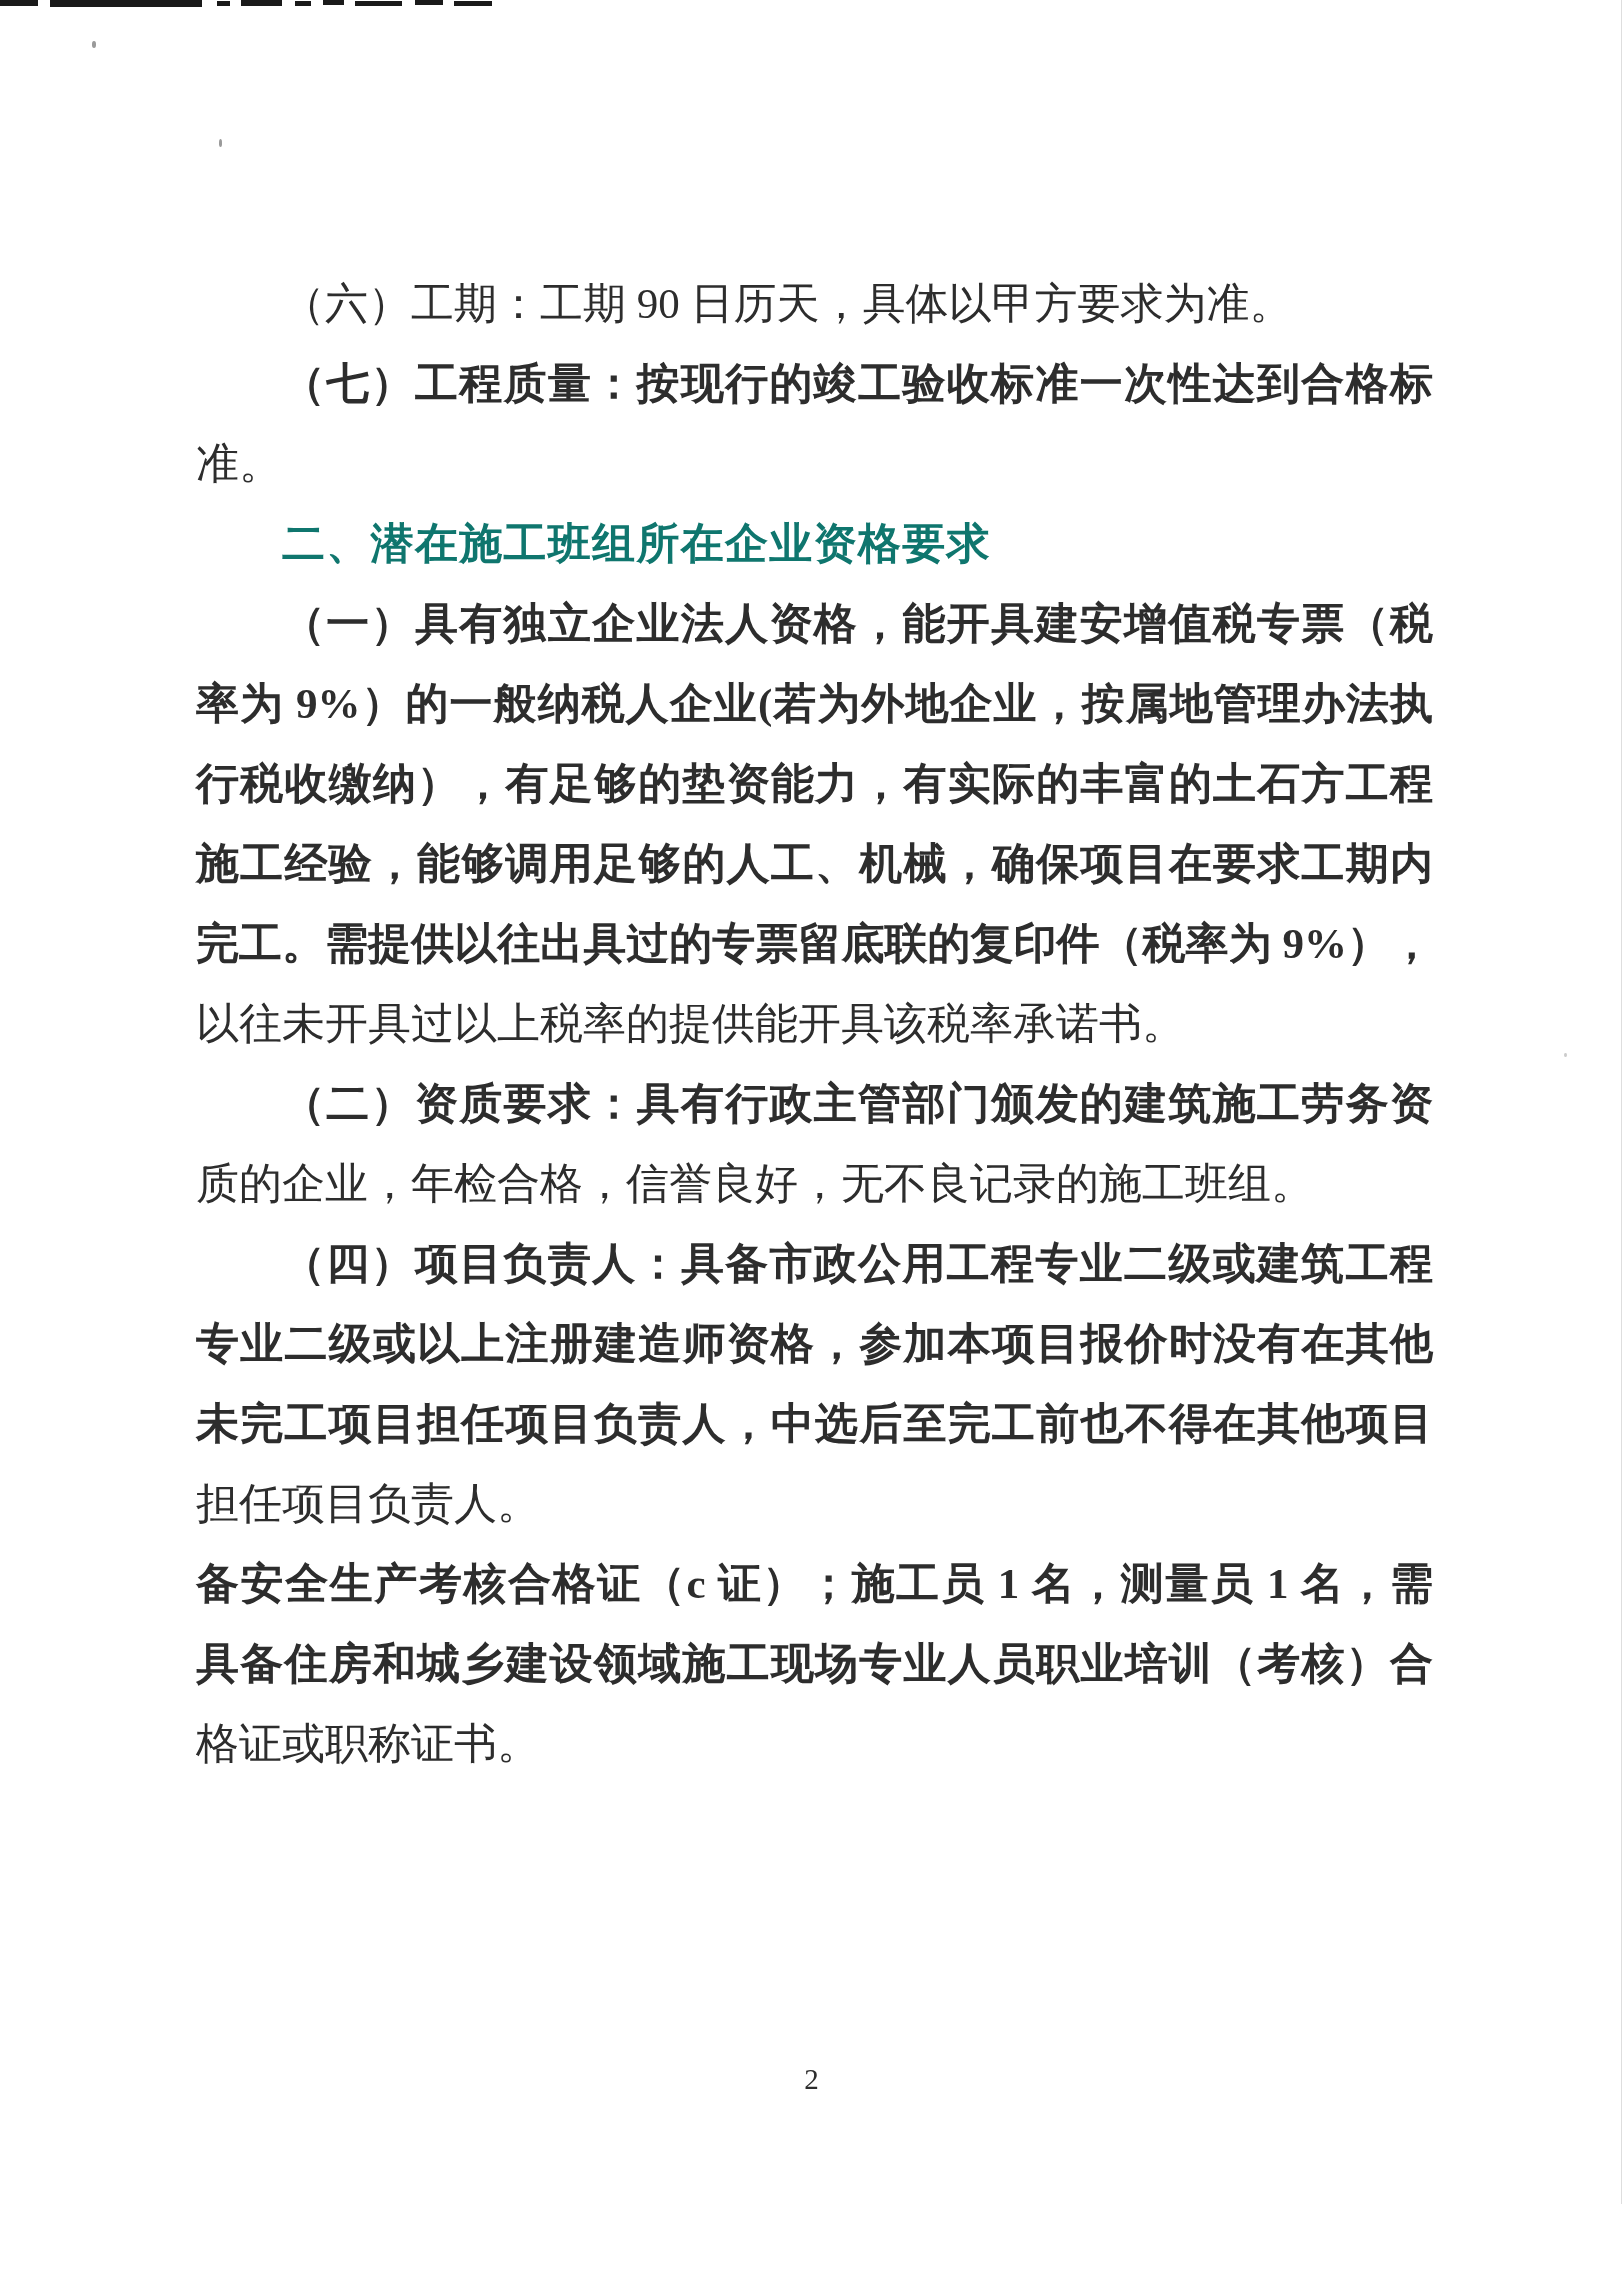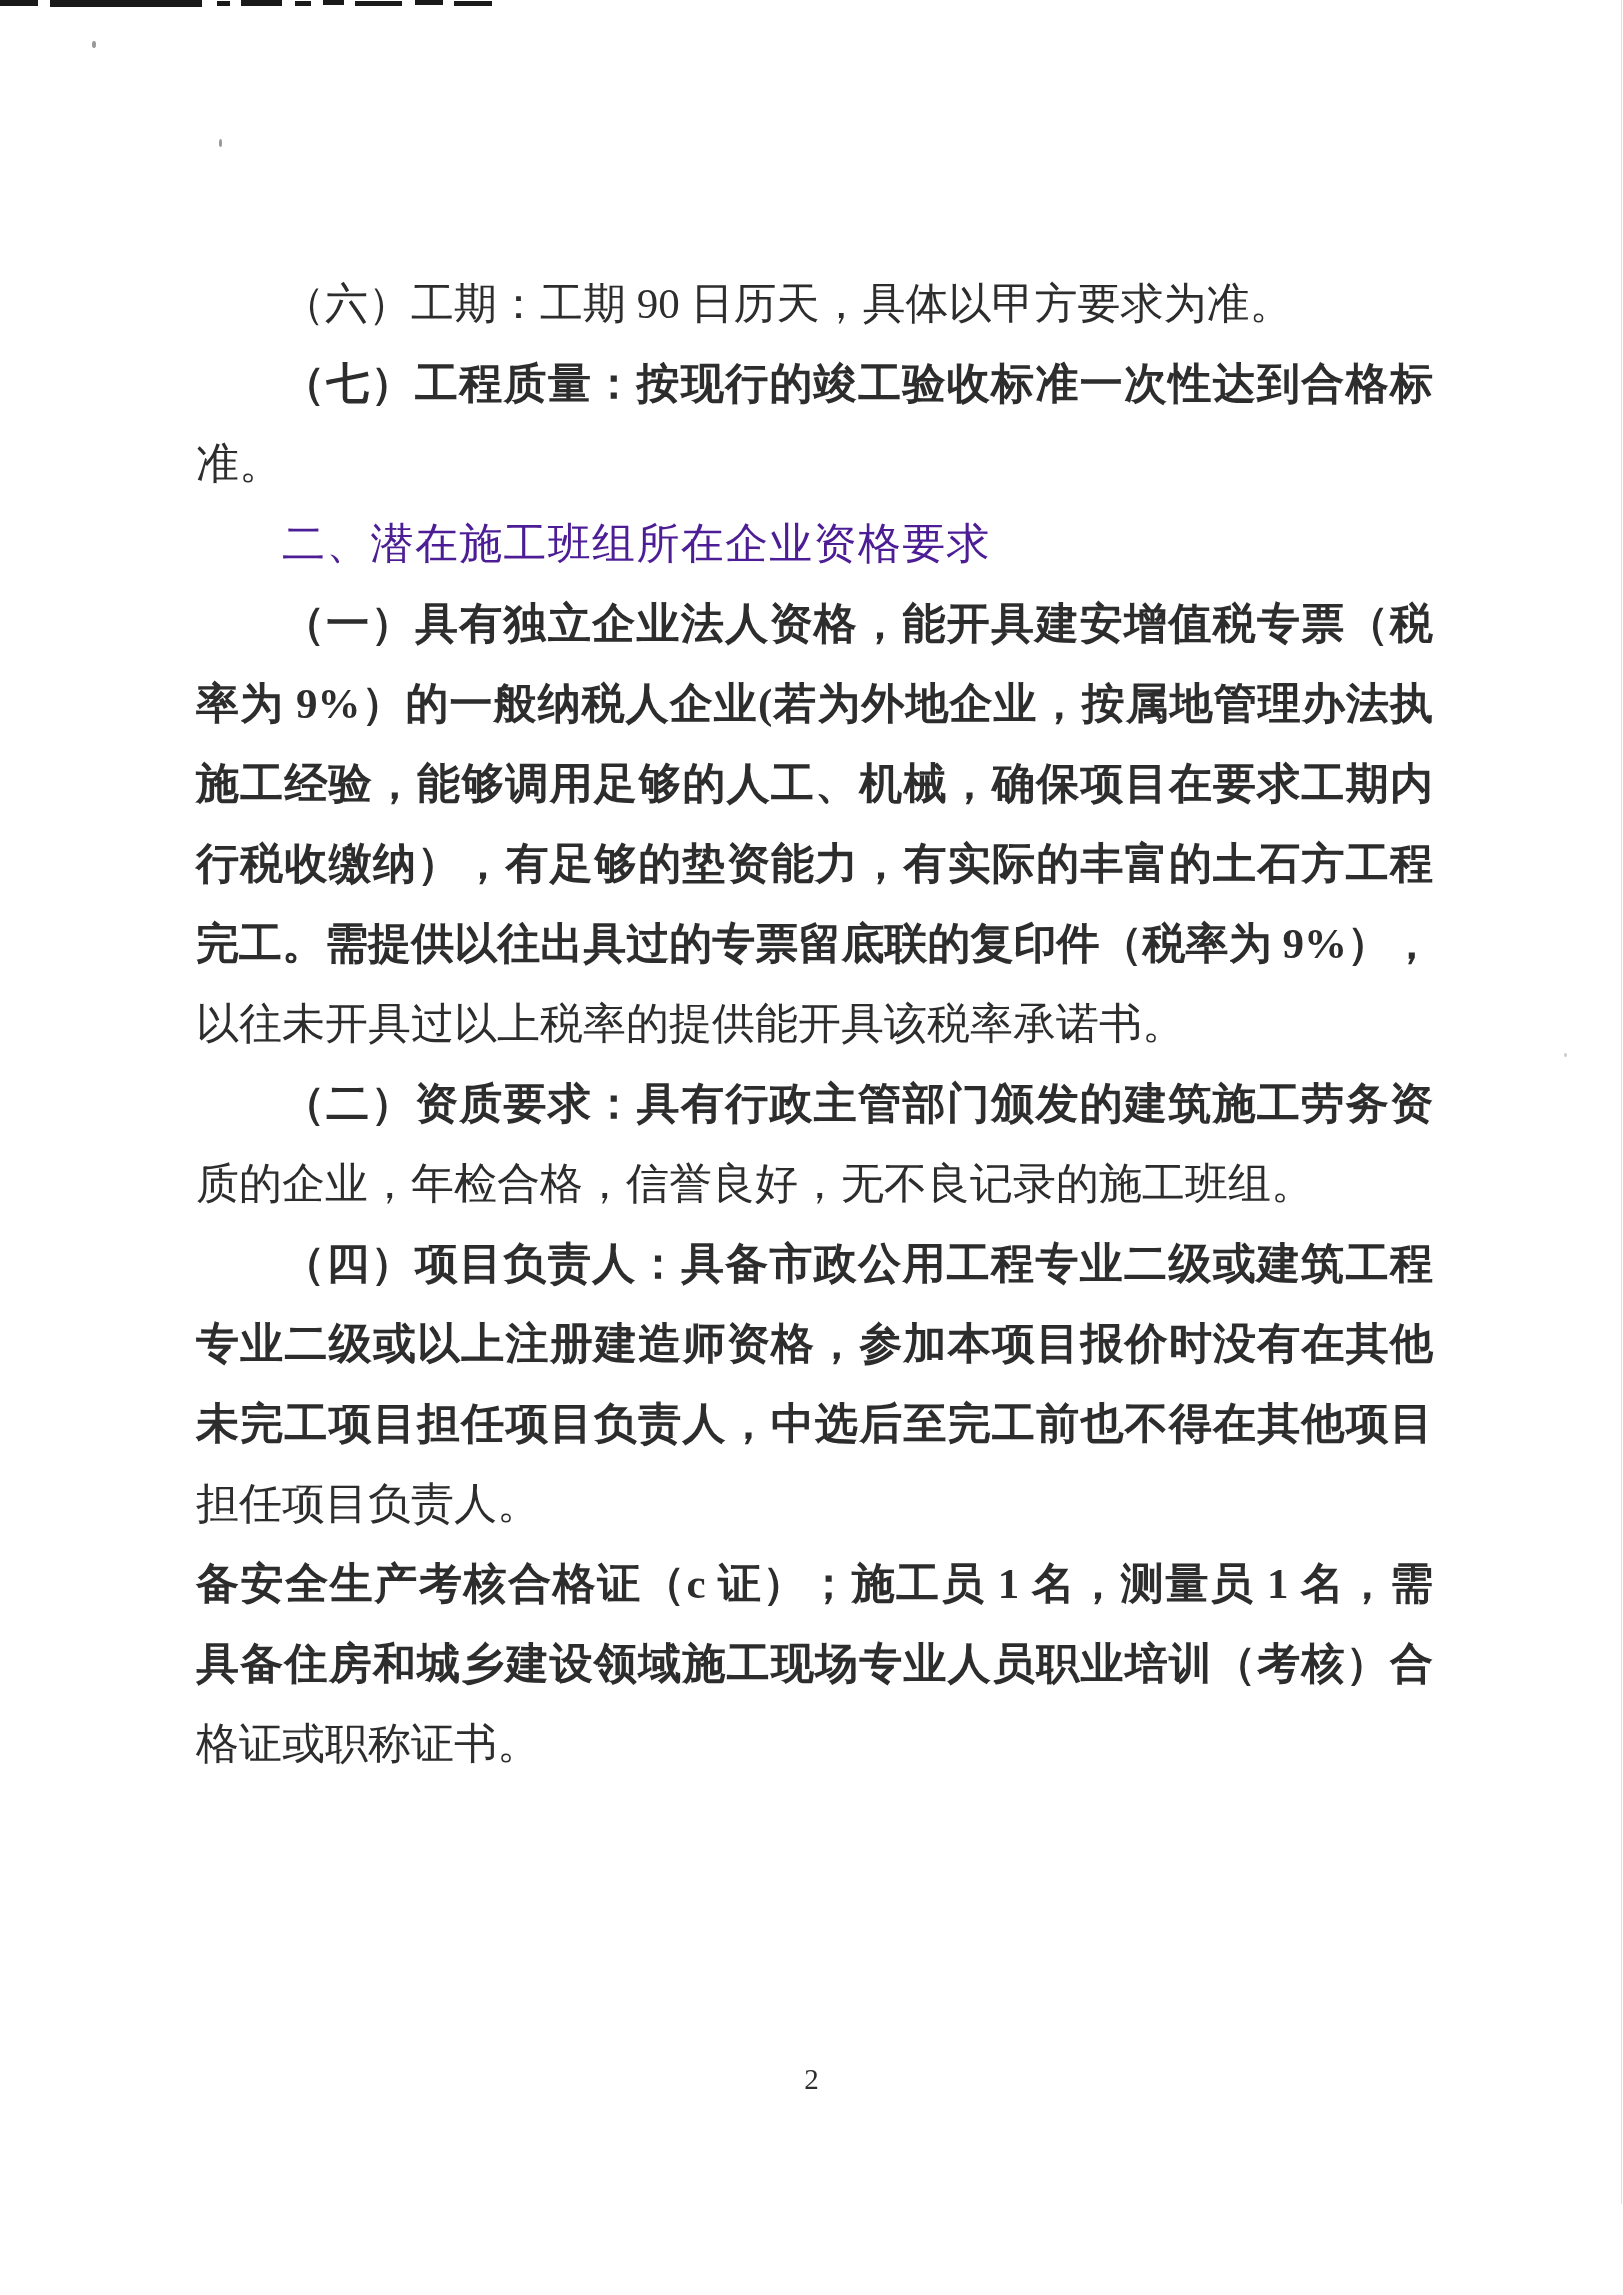--- a/index.html
+++ b/index.html
@@ -32,22 +32,22 @@
   .line.justify {
     text-align: justify;
     text-align-last: justify;
     text-justify: inter-character;
     font-weight: bold;
   }
   .line.indent {
     padding-left: 86px;
   }
   .line.heading {
-    font-weight: normal;
-    color: #4c1d95;
+    font-weight: bold;
+    color: #0f766e;
     letter-spacing: 1.3px;
   }
   
   .footer {
     position: absolute;
     left: 0;
     right: 0;
     top: 2063px;
     text-align: center;
   }
@@ -110,22 +110,22 @@
   <div class="speck s2"></div>
   <div class="speck s3"></div>
 
   <main class="content">
       <div class="line indent">（六）工期：工期 90 日历天，具体以甲方要求为准。</div>
       <div class="line indent justify">（七）工程质量：按现行的竣工验收标准一次性达到合格标</div>
       <div class="line">准。</div>
       <div class="line heading indent">二、潜在施工班组所在企业资格要求</div>
       <div class="line indent justify">（一）具有独立企业法人资格，能开具建安增值税专票（税</div>
       <div class="line justify">率为 9%）的一般纳税人企业(若为外地企业，按属地管理办法执</div>
+      <div class="line justify">行税收缴纳），有足够的垫资能力，有实际的丰富的土石方工程</div>
       <div class="line justify">施工经验，能够调用足够的人工、机械，确保项目在要求工期内</div>
-      <div class="line justify">行税收缴纳），有足够的垫资能力，有实际的丰富的土石方工程</div>
       <div class="line justify">完工。需提供以往出具过的专票留底联的复印件（税率为 9%），</div>
       <div class="line">以往未开具过以上税率的提供能开具该税率承诺书。</div>
       <div class="line indent justify">（二）资质要求：具有行政主管部门颁发的建筑施工劳务资</div>
       <div class="line">质的企业，年检合格，信誉良好，无不良记录的施工班组。</div>
       <div class="line indent justify">（四）项目负责人：具备市政公用工程专业二级或建筑工程</div>
       <div class="line justify">专业二级或以上注册建造师资格，参加本项目报价时没有在其他</div>
       <div class="line justify">未完工项目担任项目负责人，中选后至完工前也不得在其他项目</div>
       <div class="line">担任项目负责人。</div>
       <div class="line justify">备安全生产考核合格证（c 证）；施工员 1 名，测量员 1 名，需</div>
       <div class="line justify">具备住房和城乡建设领域施工现场专业人员职业培训（考核）合</div>

